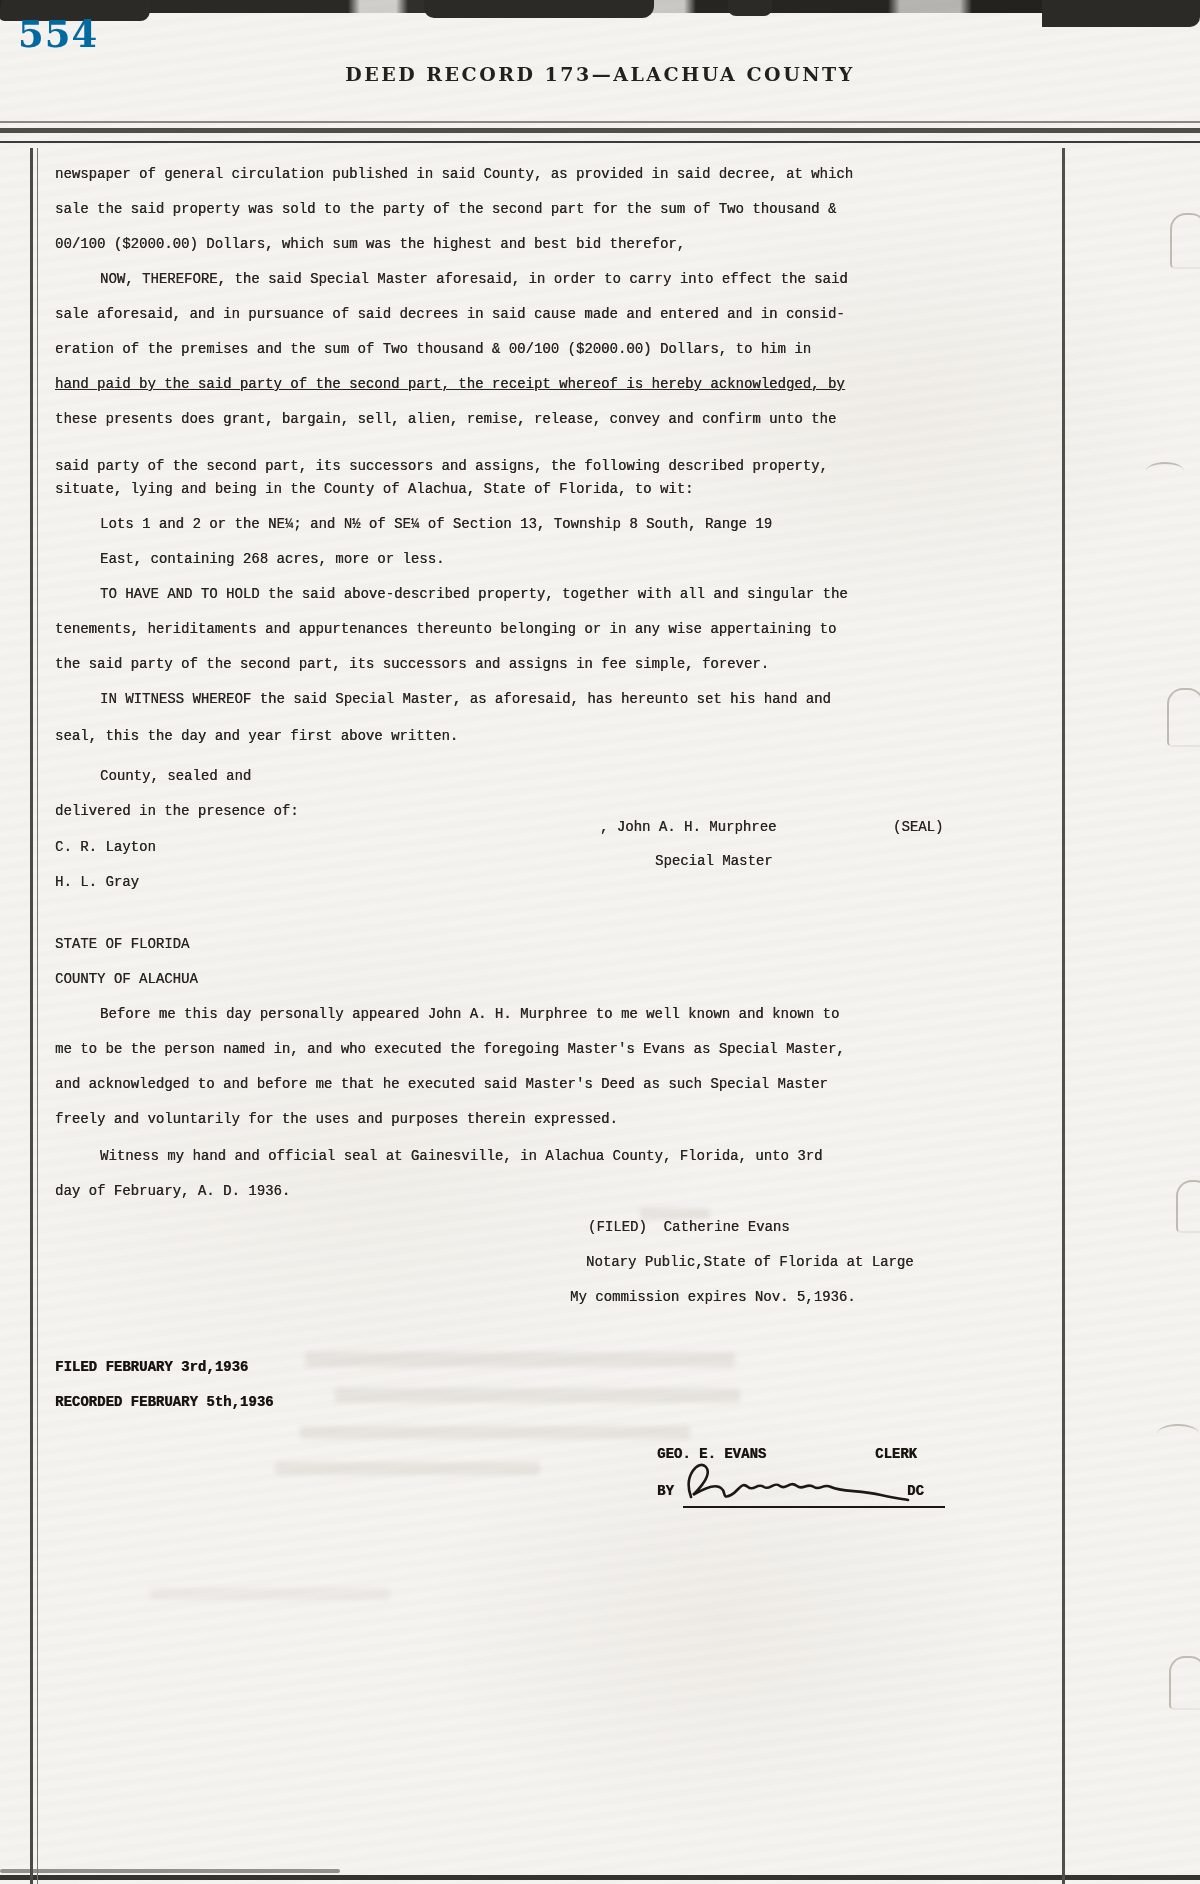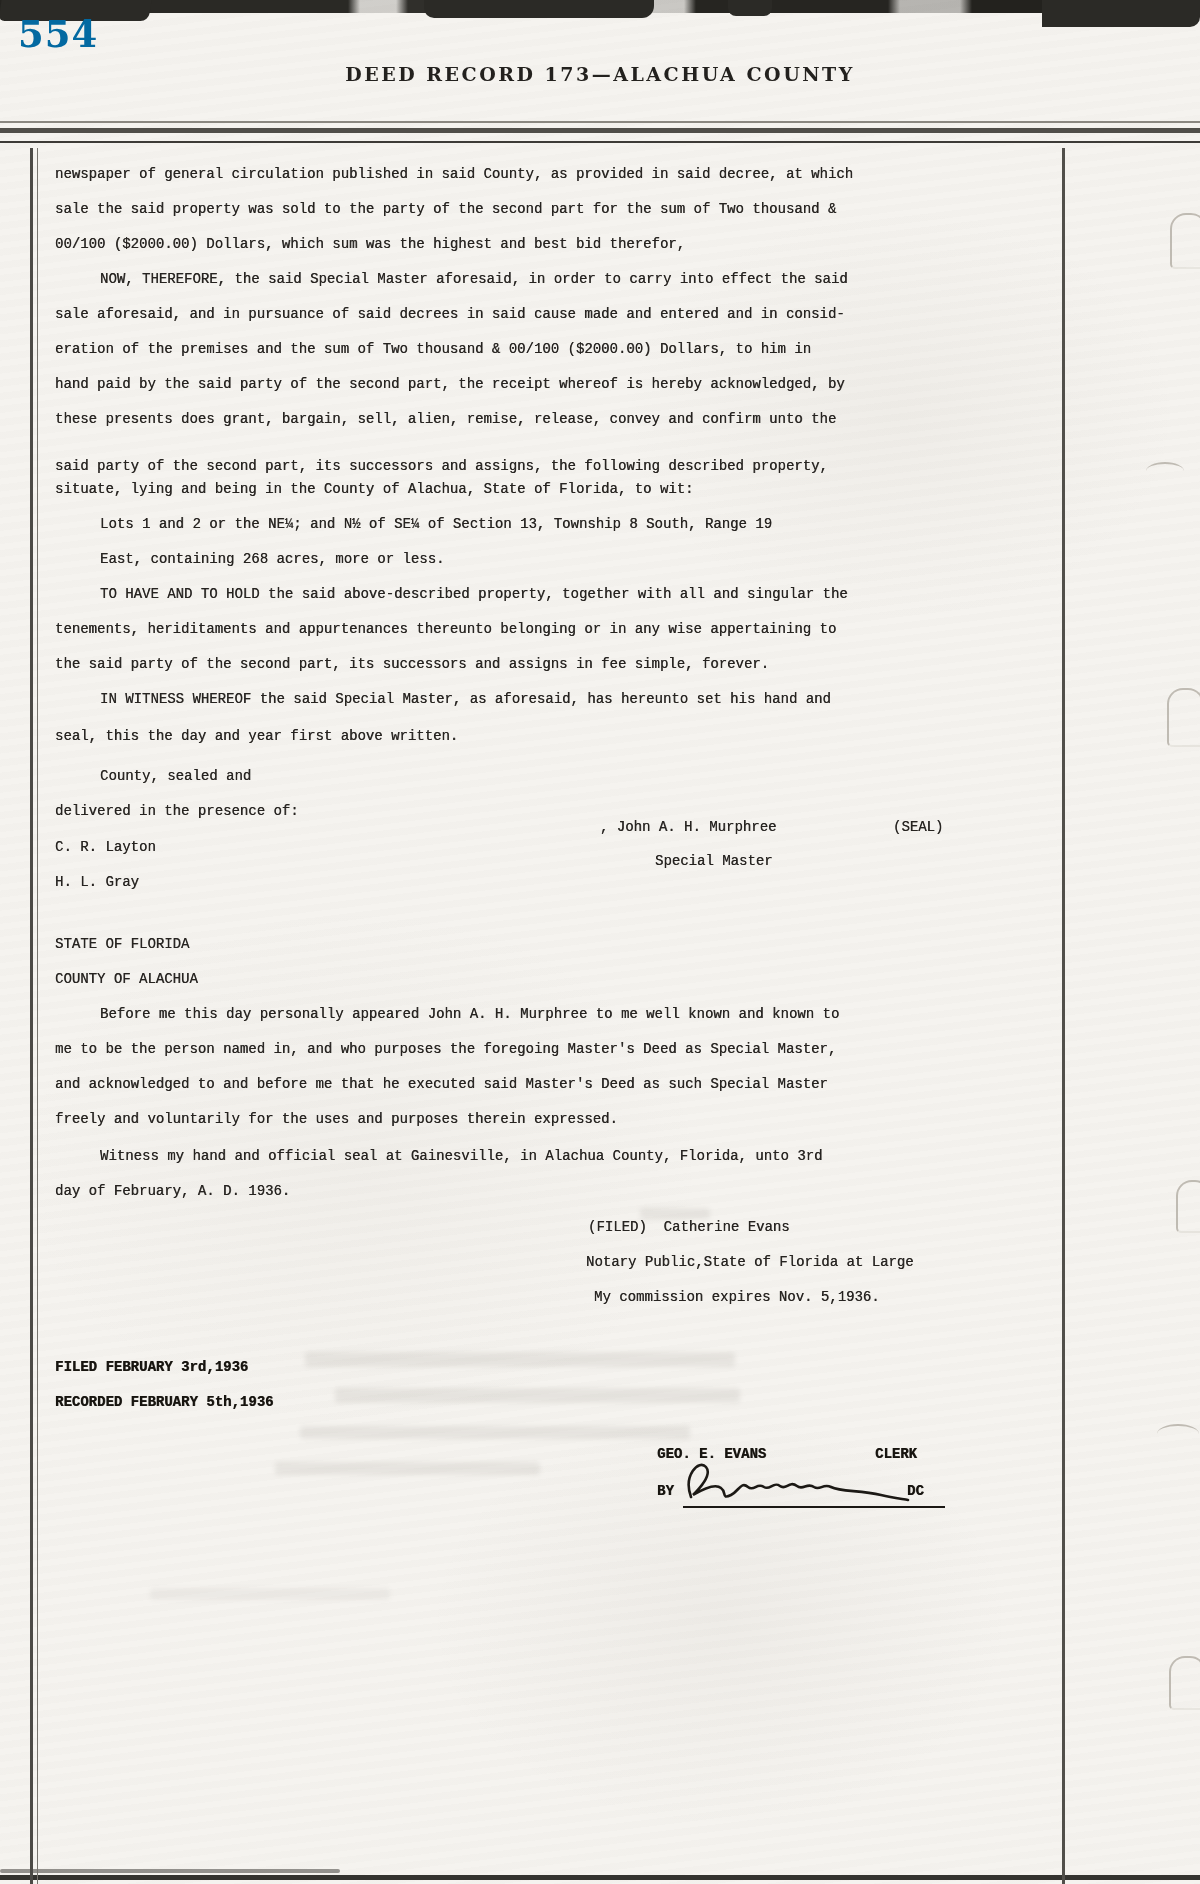--- a/index.html
+++ b/index.html
@@ -107,49 +107,49 @@
 <div class="vline vl-inner"></div>
 <div class="vline vl-right"></div>
 
 <div>
     <div class="tline" style="left: 55px; top: 163px;">newspaper of general circulation published in said County, as provided in said decree, at which</div>
     <div class="tline" style="left: 55px; top: 198px;">sale the said property was sold to the party of the second part for the sum of Two thousand &amp;</div>
     <div class="tline" style="left: 55px; top: 233px;">00/100 ($2000.00) Dollars, which sum was the highest and best bid therefor,</div>
     <div class="tline" style="left: 100px; top: 268px;">NOW, THEREFORE, the said Special Master aforesaid, in order to carry into effect the said</div>
     <div class="tline" style="left: 55px; top: 303px;">sale aforesaid, and in pursuance of said decrees in said cause made and entered and in consid-</div>
     <div class="tline" style="left: 55px; top: 338px;">eration of the premises and the sum of Two thousand &amp; 00/100 ($2000.00) Dollars, to him in</div>
-    <div class="tline" style="left: 55px; top: 373px;">hand paid by the said party of the second part, the receipt whereof is hereby acknowledged, by</div>
+    <div class="tline" style="left: 55px; top: 373px; text-decoration: underline;">hand paid by the said party of the second part, the receipt whereof is hereby acknowledged, by</div>
     <div class="tline" style="left: 55px; top: 408px;">these presents does grant, bargain, sell, alien, remise, release, convey and confirm unto the</div>
     <div class="tline" style="left: 55px; top: 443px; margin-top: 12px;">said party of the second part, its successors and assigns, the following described property,</div>
     <div class="tline" style="left: 55px; top: 478px;">situate, lying and being in the County of Alachua, State of Florida, to wit:</div>
     <div class="tline" style="left: 100px; top: 513px;">Lots 1 and 2 or the NE¼; and N½ of SE¼ of Section 13, Township 8 South, Range 19</div>
     <div class="tline" style="left: 100px; top: 548px;">East, containing 268 acres, more or less.</div>
     <div class="tline" style="left: 100px; top: 583px;">TO HAVE AND TO HOLD the said above-described property, together with all and singular the</div>
     <div class="tline" style="left: 55px; top: 618px;">tenements, heriditaments and appurtenances thereunto belonging or in any wise appertaining to</div>
     <div class="tline" style="left: 55px; top: 653px;">the said party of the second part, its successors and assigns in fee simple, forever.</div>
     <div class="tline" style="left: 100px; top: 688px;">IN WITNESS WHEREOF the said Special Master, as aforesaid, has hereunto set his hand and</div>
     <div class="tline" style="left: 55px; top: 725px;">seal, this the day and year first above written.</div>
     <div class="tline" style="left: 100px; top: 765px;">County, sealed and</div>
     <div class="tline" style="left: 55px; top: 800px;">delivered in the presence of:</div>
     <div class="tline" style="left: 600px; top: 816px;">, John A. H. Murphree</div>
     <div class="tline" style="left: 893px; top: 816px;">(SEAL)</div>
     <div class="tline" style="left: 55px; top: 836px;">C. R. Layton</div>
     <div class="tline" style="left: 655px; top: 850px;">Special Master</div>
     <div class="tline" style="left: 55px; top: 871px;">H. L. Gray</div>
     <div class="tline" style="left: 55px; top: 933px;">STATE OF FLORIDA</div>
     <div class="tline" style="left: 55px; top: 968px;">COUNTY OF ALACHUA</div>
     <div class="tline" style="left: 100px; top: 1003px;">Before me this day personally appeared John A. H. Murphree to me well known and known to</div>
-    <div class="tline" style="left: 55px; top: 1038px;">me to be the person named in, and who purposes the foregoing Master's Deed as Special Master,</div>
+    <div class="tline" style="left: 55px; top: 1038px;">me to be the person named in, and who executed the foregoing Master's Evans as Special Master,</div>
     <div class="tline" style="left: 55px; top: 1073px;">and acknowledged to and before me that he executed said Master's Deed as such Special Master</div>
     <div class="tline" style="left: 55px; top: 1108px;">freely and voluntarily for the uses and purposes therein expressed.</div>
     <div class="tline" style="left: 100px; top: 1145px;">Witness my hand and official seal at Gainesville, in Alachua County, Florida, unto 3rd</div>
     <div class="tline" style="left: 55px; top: 1180px;">day of February, A. D. 1936.</div>
     <div class="tline" style="left: 588px; top: 1216px;">(FILED)  Catherine Evans</div>
     <div class="tline" style="left: 586px; top: 1251px;">Notary Public,State of Florida at Large</div>
-    <div class="tline" style="left: 594px; top: 1286px;">My commission expires Nov. 5,1936.</div>
+    <div class="tline" style="left: 570px; top: 1286px;">My commission expires Nov. 5,1936.</div>
     <div class="tline b" style="left: 55px; top: 1356px;">FILED FEBRUARY 3rd,1936</div>
     <div class="tline b" style="left: 55px; top: 1391px;">RECORDED FEBRUARY 5th,1936</div>
     <div class="tline b" style="left: 657px; top: 1443px;">GEO. E. EVANS</div>
     <div class="tline b" style="left: 867px; top: 1443px; margin-left: 8px;">CLERK</div>
     <div class="tline b" style="left: 657px; top: 1480px;">BY</div>
     <div class="tline b" style="left: 907px; top: 1480px;">DC</div>
   </div>
 
 <div class="sig-underline"></div>
 <svg class="sig-svg" width="230" height="54" viewBox="0 0 230 54">

